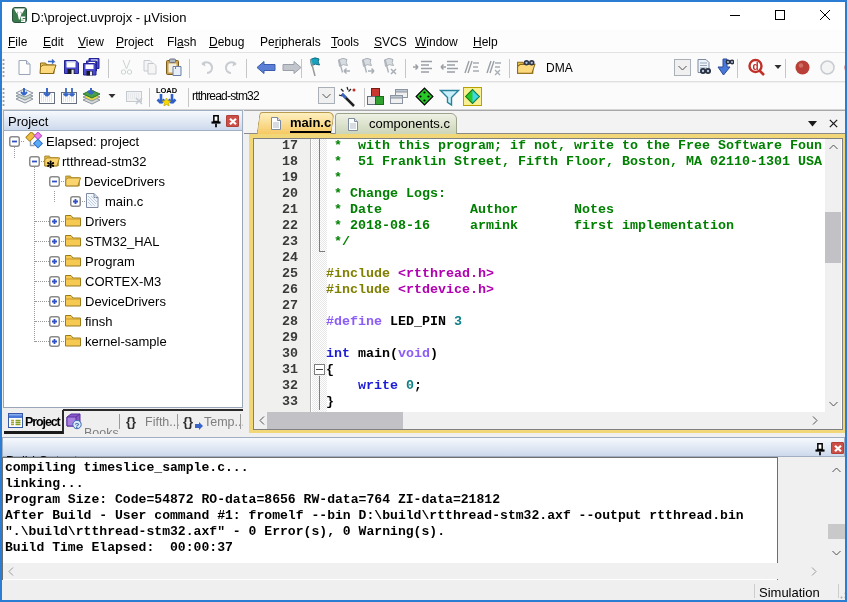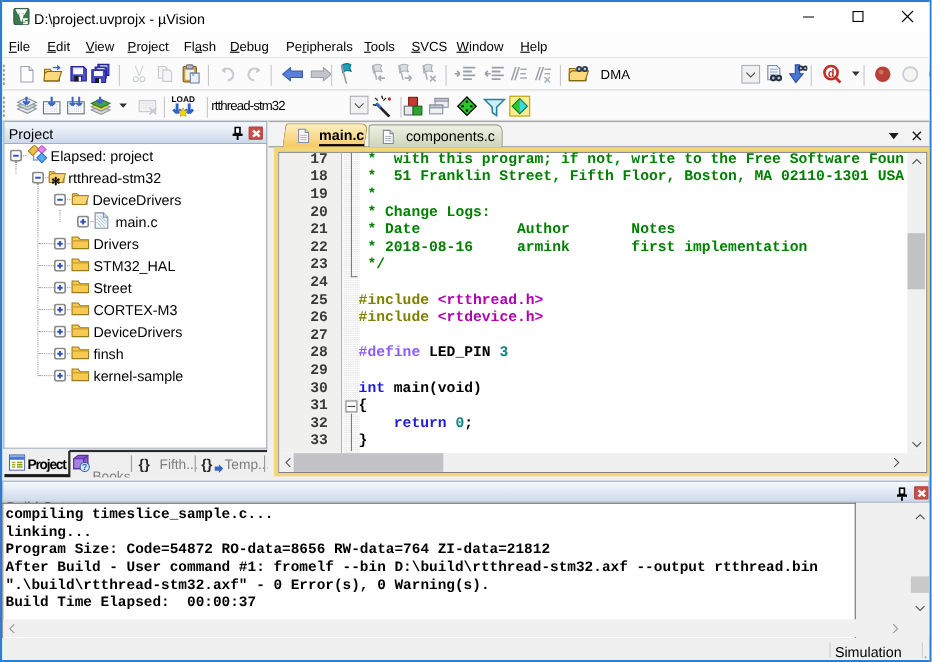--- a/index.html
+++ b/index.html
@@ -453,21 +453,21 @@
         <path d="M1.5 2.5 h5.5 l2 2.5 h7.5 v8 h-15 z" fill="#f5c952" stroke="#9c7b1d"></path>
         <path d="M1.5 6 h15" stroke="#c89b2a" stroke-width="1"></path>
       </svg>
 
     <span class="a" style="left:42px;top:3px">Elapsed: project</span>
     <span class="a" style="left:58px;top:23px">rtthread-stm32</span>
     <span class="a" style="left:80px;top:43px">DeviceDrivers</span>
     <span class="a" style="left:101px;top:63px">main.c</span>
     <span class="a" style="left:81px;top:83px">Drivers</span>
     <span class="a" style="left:81px;top:103px">STM32_HAL</span>
-    <span class="a" style="left:81px;top:123px">Street</span>
+    <span class="a" style="left:81px;top:123px">Program</span>
     <span class="a" style="left:81px;top:143px">CORTEX-M3</span>
     <span class="a" style="left:81px;top:163px">DeviceDrivers</span>
     <span class="a" style="left:81px;top:183px">finsh</span>
     <span class="a" style="left:81px;top:203px">kernel-sample</span>
   </div>
 
   <div class="a" style="left:1px;top:408px;width:240px;height:26px;background:#efefef;overflow:hidden" id="ptabs">
     <div class="a" style="left:60px;top:1px;width:180px;height:2px;background:#2a2a2a"></div>
     <div class="a" style="left:59px;top:2px;width:2px;height:24px;background:#2a2a2a"></div>
     <div class="a" style="left:1px;top:23px;width:59px;height:3px;background:#1a1a1a"></div>
@@ -562,23 +562,23 @@
  * Change Logs:
  * Date           Author       Notes
  * 2018-08-16     armink       first implementation
  */</i>
 
 <b style="color:#7f7f00;font-weight:bold">#include</b> <b style="color:#b000b0;font-weight:bold">&lt;rtthread.h&gt;</b>
 <b style="color:#7f7f00;font-weight:bold">#include</b> <b style="color:#b000b0;font-weight:bold">&lt;rtdevice.h&gt;</b>
 
 <b style="color:#8b5cf6;font-weight:bold">#define</b> LED_PIN <b style="color:#0f8087;font-weight:bold">3</b>
 
-<b style="color:#1c1cd8;font-weight:bold">int</b> main(<b style="color:#000000;font-weight:bold">void</b>)
+<b style="color:#1c1cd8;font-weight:bold">int</b> main(<b style="color:#8b5cf6;font-weight:bold">void</b>)
 {
-    <b style="color:#1c1cd8;font-weight:bold">return</b> <b style="color:#0f8087;font-weight:bold">0</b>;
+    <b style="color:#1c1cd8;font-weight:bold">write</b> <b style="color:#0f8087;font-weight:bold">0</b>;
 }</pre>
 
       <div class="a" style="left:571px;top:0;width:16px;height:273px;background:#f0f0f0">
         <svg class="a" style="left:4px;top:5px" width="9" height="6" viewBox="0 0 9 6">
             <path d="M0.5 5 L4.5 1 L8.5 5" fill="none" stroke="#505050"></path>
           </svg>
         <div class="a" style="left:0;top:73px;width:16px;height:51px;background:#c2c2c6"></div>
         <svg class="a" style="left:4px;top:262px" width="9" height="6" viewBox="0 0 9 6">
             <path d="M0.5 1 L4.5 5 L8.5 1" fill="none" stroke="#505050"></path>
           </svg>

